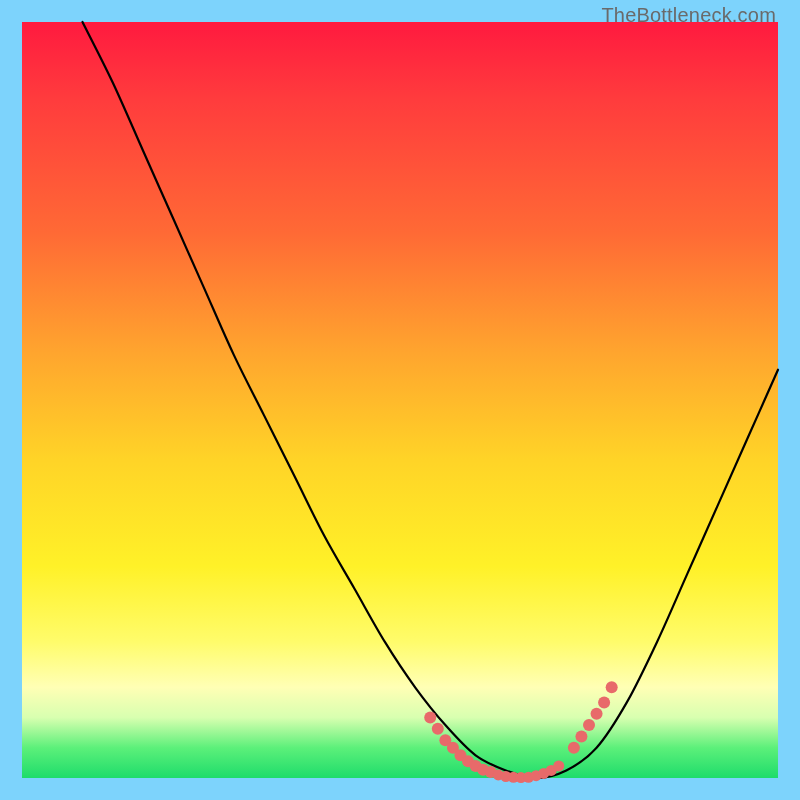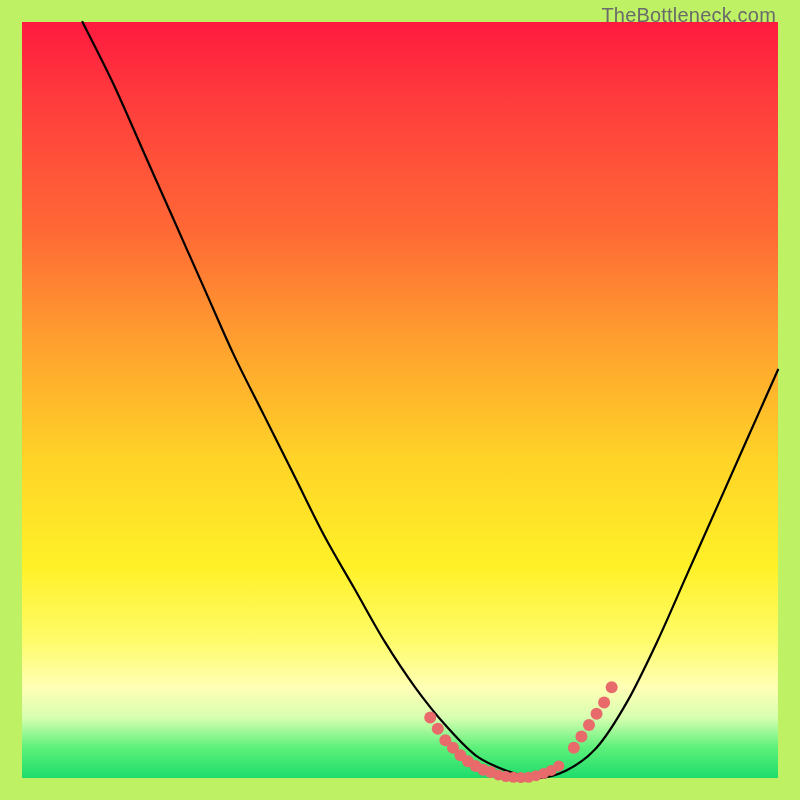--- a/index.html
+++ b/index.html
@@ -8,21 +8,21 @@
     width: 800px;
     height: 800px;
     background: #000;
     overflow: hidden;
     font-family: Arial, Helvetica, sans-serif;
   }
   .frame {
     position: relative;
     width: 800px;
     height: 800px;
-    background: #bef264;
+    background: #7dd3fc;
   }
   .plot {
     position: absolute;
     left: 22px;
     top: 22px;
     width: 756px;
     height: 756px;
     
     background: linear-gradient(
       to bottom,

